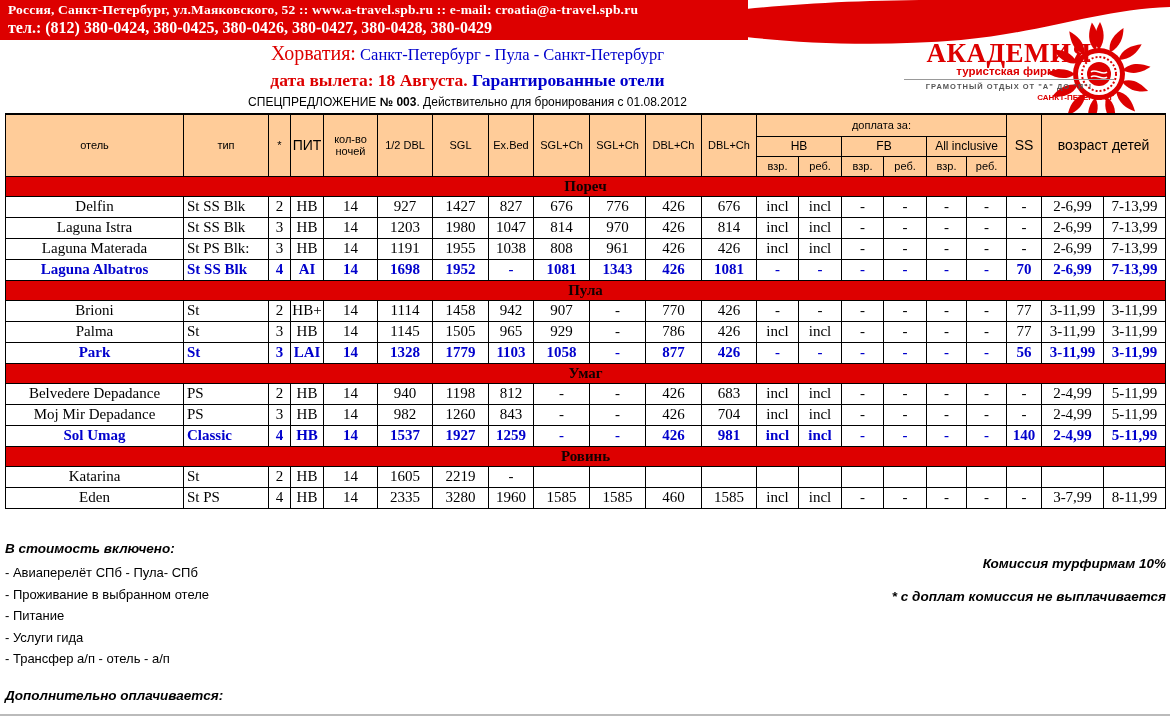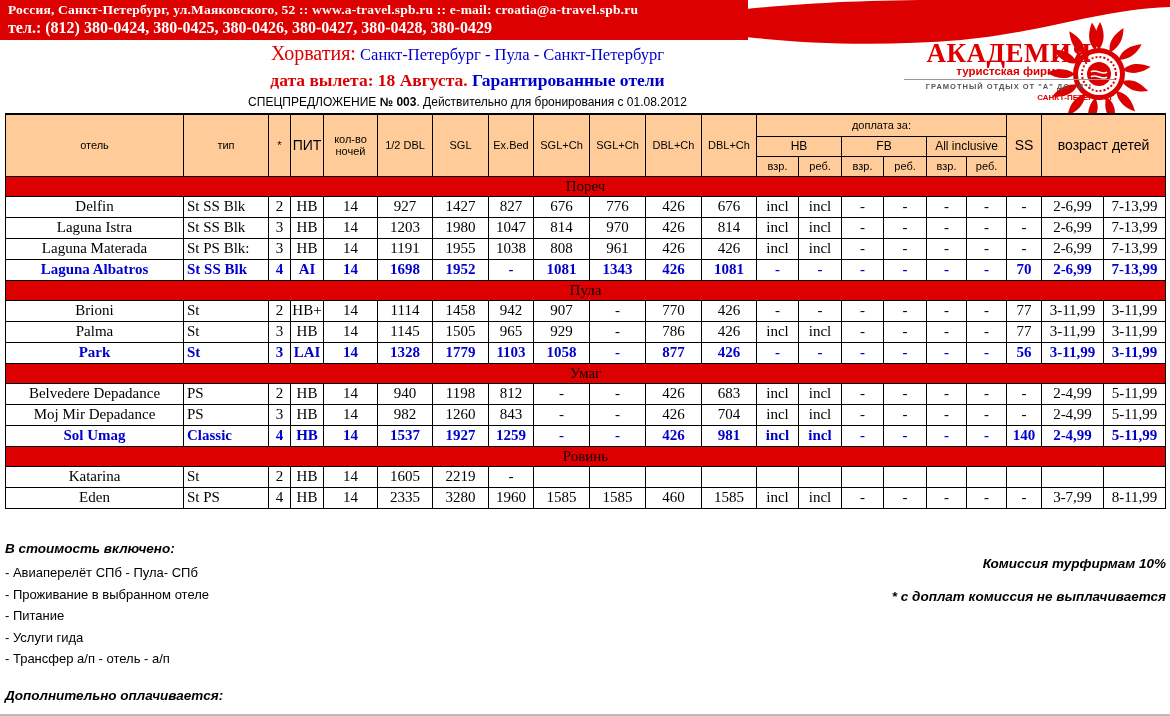--- a/index.html
+++ b/index.html
@@ -44,21 +44,21 @@
   table.price { border:1px solid #000; border-top:2px solid #000; }
   thead th { background:#FFCC99; font-family:"Liberation Sans", sans-serif;
     font-weight:normal; font-size:11px; text-align:center; }
   thead tr.h1 th { height:22px; }
   thead tr.h2 th { height:20px; font-size:12px; }
   thead tr.h3 th { height:20px; }
   thead th.wrap { white-space:normal; line-height:12px; }
   thead th.big { font-size:14px; }
   tbody td { height:21px; font-size:15px; text-align:center; color:#000; background:#fff; }
   tbody td.left { text-align:left; padding-left:3px; }
-  tbody tr.band td { background:#DD0000; color:#120000; font-weight:normal;
+  tbody tr.band td { background:#DD0000; color:#120000; font-weight:bold;
     font-size:15px; height:20px; }
   tbody tr.featured td { color:#0000CC; font-weight:bold; }
 
   
   .foot-left { position:absolute; left:5px; top:541px; width:520px;
     font-family:"Liberation Sans", sans-serif; font-size:13px; color:#000; }
   .foot-left .head { font-weight:bold; font-style:italic; font-size:13.5px; margin-bottom:6px; }
   .foot-left .item { line-height:21.5px; }
   .foot-left .gap { height:18px; }
   .foot-right { position:absolute; right:4px; top:556px; width:420px; text-align:right;

